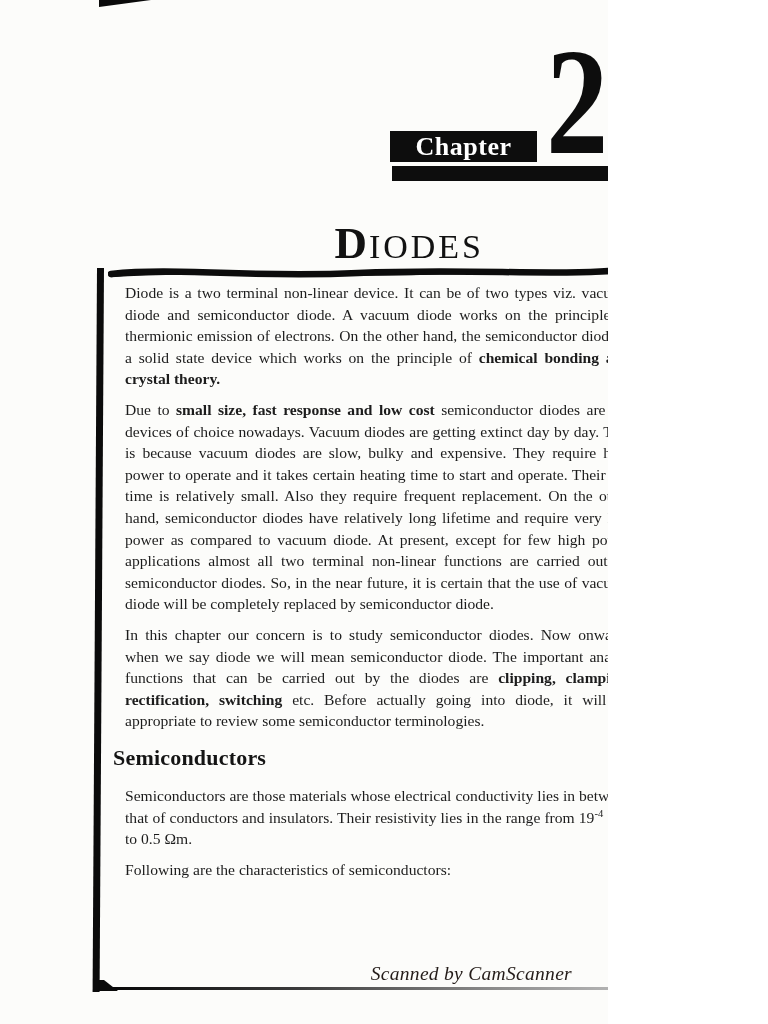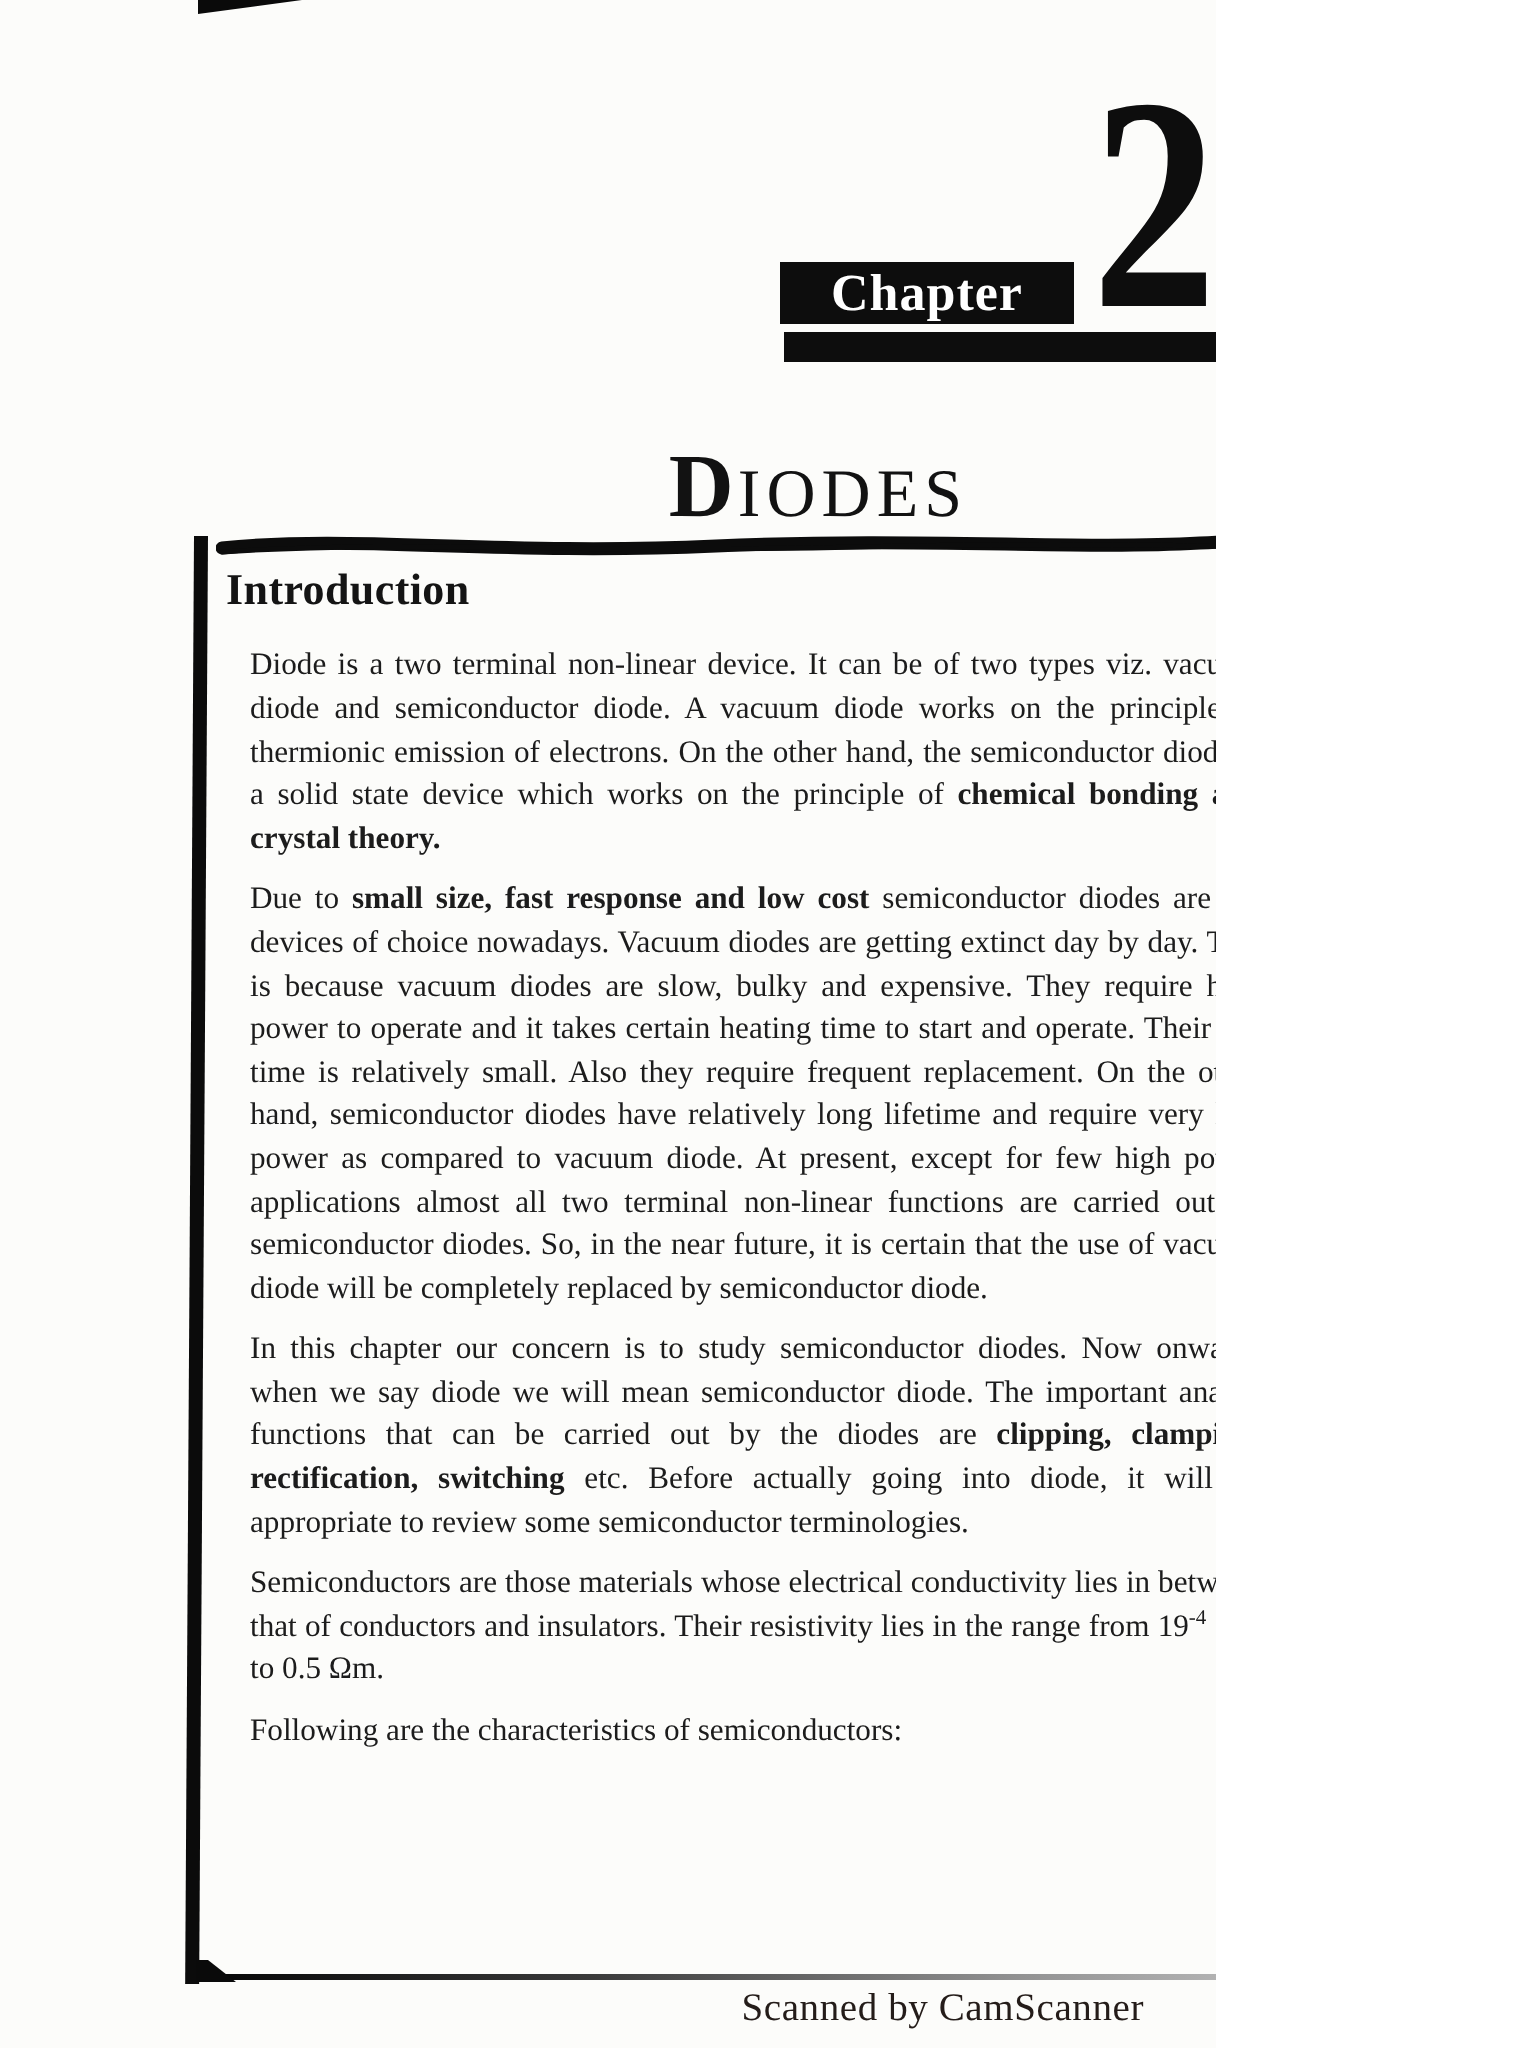--- a/index.html
+++ b/index.html
@@ -41,22 +41,22 @@
   
   .content{position:absolute; left:113px; top:282px; width:518px;}
   .section-heading{font-size:22px; font-weight:bold; color:#141414; letter-spacing:0.2px;
     margin:0 0 14px 0; line-height:1.2;}
   .section-heading.second{margin-top:13px;}
   .body-para{font-size:15.6px; line-height:21.6px; text-align:justify; margin:0 0 9px 12px;
     color:var(--ink);}
   .body-para .bold{font-weight:bold;}
   .body-para sup{font-size:10.5px; line-height:0; vertical-align:super;}
   
-  .watermark{position:absolute; right:36px; top:994px; font-size:19.5px;
-    color:var(--watermark); letter-spacing:0.3px; white-space:nowrap;}
+  .watermark{position:absolute; right:36px; top:963px; font-size:19.5px;
+    color:var(--watermark); letter-spacing:0.3px; white-space:nowrap;font-style:italic;}
 </style>
 </head>
 <body>
 
 <div class="page">
 
   <div class="wedge-top"></div>
   <div class="border-left"></div>
   <div class="border-right"></div>
   <div class="border-bottom"></div>
@@ -72,26 +72,26 @@
     <span class="initial">D</span>
       <span class="rest">IODES</span>
   </div>
 
   <svg class="title-rule" viewBox="0 0 548 20" preserveAspectRatio="none">
     <path d="M3,11 C70,4 140,15 250,10 C350,5.5 430,12 492,8.5 C515,7 535,8 545,10" fill="none" stroke="#0c0c0c" stroke-width="6.5" stroke-linecap="round"></path>
     <path d="M3,13 C90,7 200,14 320,10.5 C420,8 500,10 545,11" fill="none" stroke="#0c0c0c" stroke-width="2.5" stroke-linecap="round"></path>
   </svg>
 
   <div class="content">
-    <h2 class="section-heading">Introduction</h2>
     <div>
         <p class="body-para"><span>Diode is a two terminal non-linear device. It can be of two types viz. vacuum diode and semiconductor diode. A vacuum diode works on the principle of thermionic emission of electrons. On the other hand, the semiconductor diode is a solid state device which works on the principle of </span><span class="bold">chemical bonding and crystal theory.</span></p>
         <p class="body-para"><span>Due to </span><span class="bold">small size, fast response and low cost</span><span> semiconductor diodes are the devices of choice nowadays. Vacuum diodes are getting extinct day by day. This is because vacuum diodes are slow, bulky and expensive. They require high power to operate and it takes certain heating time to start and operate. Their life time is relatively small. Also they require frequent replacement. On the other hand, semiconductor diodes have relatively long lifetime and require very less power as compared to vacuum diode. At present, except for few high power applications almost all two terminal non-linear functions are carried out by semiconductor diodes. So, in the near future, it is certain that the use of vacuum diode will be completely replaced by semiconductor diode.</span></p>
         <p class="body-para"><span>In this chapter our concern is to study semiconductor diodes. Now onwards when we say diode we will mean semiconductor diode. The important analog functions that can be carried out by the diodes are </span><span class="bold">clipping, clamping, rectification, switching</span><span> etc. Before actually going into diode, it will be appropriate to review some semiconductor terminologies.</span></p>
       </div>
+    <h2 class="section-heading second">Semiconductors</h2>
     <div>
         <p class="body-para"><span>Semiconductors are those materials whose electrical conductivity lies in between that of conductors and insulators. Their resistivity lies in the range from 19</span><sup>-4</sup><span> Ωm to 0.5 Ωm.</span></p>
         <p class="body-para"><span>Following are the characteristics of semiconductors:</span></p>
       </div>
   </div>
 
   <div class="watermark">Scanned by CamScanner</div>
 
 </div>
 

